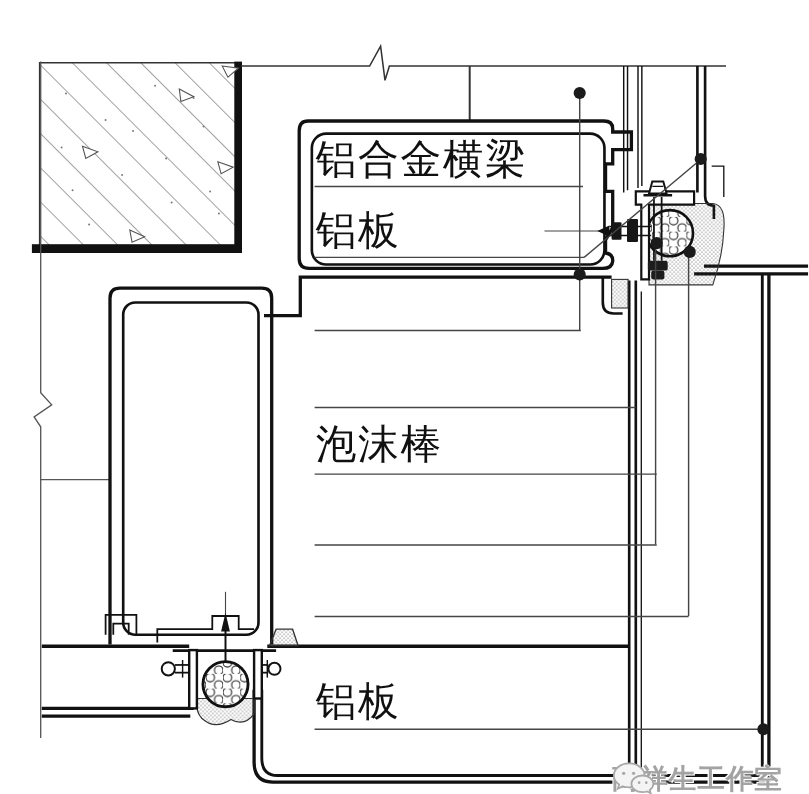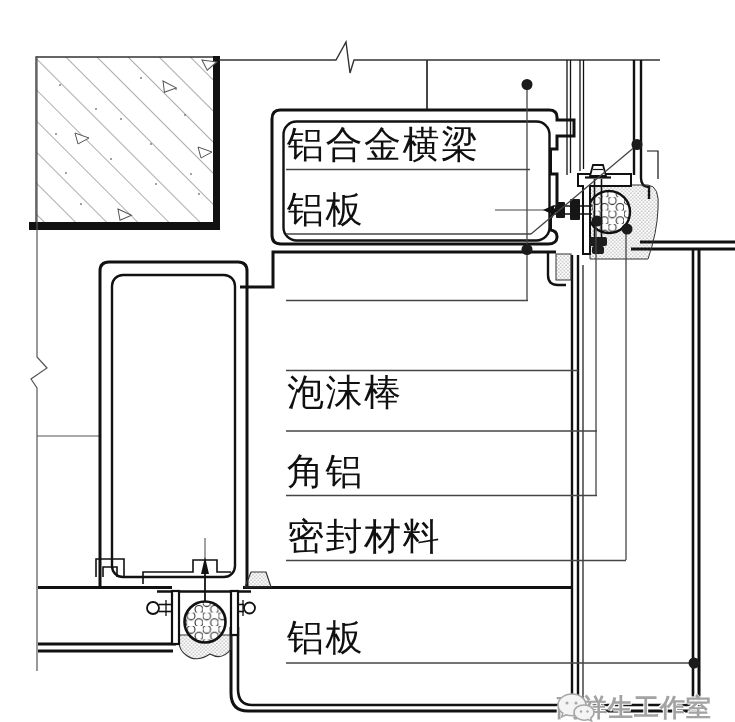--- a/index.html
+++ b/index.html
@@ -184,23 +184,21 @@
     <circle cx="637" cy="121.5" r="5.5"></circle>
     <circle cx="527" cy="226.5" r="5.5"></circle>
     <circle cx="597" cy="198" r="5.5"></circle>
     <circle cx="627" cy="206" r="5.5"></circle>
     <circle cx="694" cy="640" r="5.5"></circle>
   </g>
 </svg>
 
 <div class="lbl" style="left:287px;top:100px">铝合金横梁</div>
 <div class="lbl" style="left:287px;top:165px">铝板</div>
-<div class="lbl" style="left:287px;top:348px">泡沫棒</div>
-<div class="lbl" style="left:287px;top:427px">角铝</div>
-<div class="lbl" style="left:287px;top:492px">密封材料</div>
+<div class="lbl" style="left:287px;top:359px">泡沫棒</div>
 <div class="lbl" style="left:287px;top:593px">铝板</div>
 
 <div class="wm">
   <svg width="40" height="34" viewBox="0 0 40 34">
     <g fill="#f4f4f4" stroke="#a8a8a8" stroke-width="1.6">
       <path d="M16,3 C8,3 2,8 2,14 c0,3.4 1.9,6.3 4.8,8.2 L5.6,26 l4.4-2.2 c1.9,0.6 3.9,0.9 6,0.9 7.8,0 14-5 14-10.7 C30,8 23.8,3 16,3 Z"></path>
       <path d="M28,14 c-5.6,0 -10,3.4 -10,7.6 0,4.2 4.4,7.6 10,7.6 1.5,0 3-0.2 4.3-0.7 l3.3,1.6 -0.9-2.9 c2-1.4 3.3-3.4 3.3-5.6 C38,17.4 33.6,14 28,14 Z"></path>
     </g>
     <g fill="#a8a8a8">
       <circle cx="11" cy="12" r="1.5"></circle>

